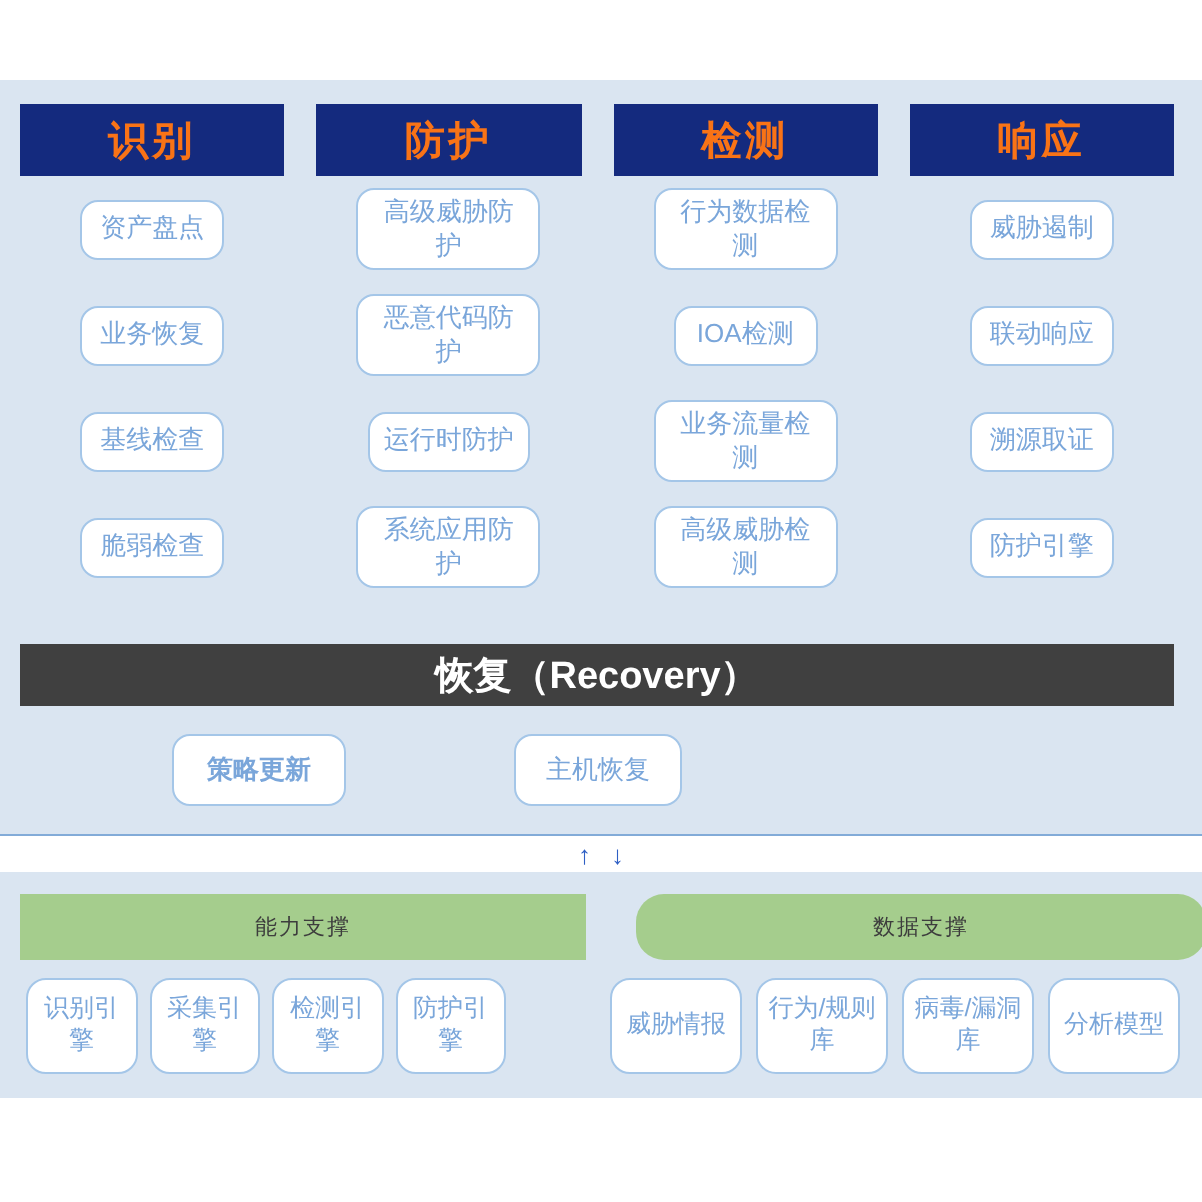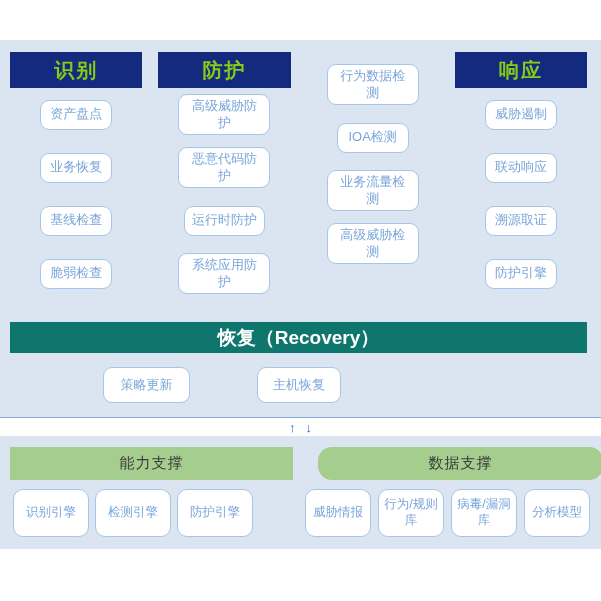--- a/index.html
+++ b/index.html
@@ -9,57 +9,57 @@
     position:relative;overflow:hidden;
   }
   .panel{position:absolute;left:0;width:601px;background:#dae5f1;}
   .main-panel{top:40px;height:377px;}
   .bottom-panel{top:436px;height:113px;}
 
   
   .columns{position:absolute;top:12px;left:10px;width:577px;display:flex;gap:16px;}
   .column{flex:1;display:flex;flex-direction:column;align-items:center;}
   .pillar-header{
-    width:100%;height:36px;background:#142a7e;color:#84cc16;
+    width:100%;height:36px;background:#142a7e;color:#f97316;
     font-size:20px;font-weight:bold;display:flex;align-items:center;justify-content:center;
     letter-spacing:2px;box-sizing:border-box;
   }
   .slot{height:53px;display:flex;align-items:center;justify-content:center;width:100%;}
   .slot:first-of-type{margin-top:6px;}
   .cap-box{
     background:#ffffff;border:1px solid #a4c6e8;border-radius:9px;
     color:#7aa6da;font-size:13px;line-height:1.25;text-align:center;
     min-height:30px;max-width:92px;min-width:72px;padding:3px 7px;
     display:flex;align-items:center;justify-content:center;box-sizing:border-box;
   }
 
   
   .recovery-bar{
-    position:absolute;top:282px;left:10px;width:577px;height:31px;background:#0f766e;
+    position:absolute;top:282px;left:10px;width:577px;height:31px;background:#404040;
     color:#ffffff;font-size:19px;font-weight:bold;display:flex;align-items:center;justify-content:center;
   }
   .recovery-item{position:absolute;top:327px;height:36px;}
   .recovery-item .cap-box{height:36px;max-width:none;}
-  .ri-0{left:103px;width:87px;}
+  .ri-0{left:86px;width:87px;font-weight:bold;}
   .ri-1{left:257px;width:84px;}
   .ri-2{left:407px;width:84px;}
   .recovery-item .cap-box{width:100%;}
 
   
   .arrow-band{
     position:absolute;top:417px;left:0;width:601px;height:18px;background:#ffffff;
     border-top:1px solid #82abd8;border-bottom:1px solid #82abd8;
     display:flex;align-items:center;justify-content:center;gap:10px;box-sizing:content-box;
   }
   .arrow{font-size:13px;font-weight:bold;color:#2e5fc4;line-height:1;}
 
   
   .support-header{
     position:absolute;top:11px;height:33px;background:#a5cd8d;color:#3d3d3d;
-    font-size:15px;display:flex;align-items:center;justify-content:center;letter-spacing:1px;
+    font-size:11px;display:flex;align-items:center;justify-content:center;letter-spacing:1px;
   }
   .sh-0{left:10px;width:283px;}
   .sh-1{left:318px;width:285px;border-radius:14px;}
   .support-row{position:absolute;top:53px;display:flex;}
   .sr-0{left:13px;width:240px;gap:6px;}
   .sr-1{left:305px;width:285px;gap:7px;align-items:center;}
   .support-row .cap-box{
     flex:1;height:48px;font-size:12.5px;border-radius:10px;
     padding:2px 4px;min-width:0;max-width:none;
   }
@@ -97,20 +97,21 @@
         </div>
       <div class="slot">
           <div class="cap-box">运行时防护</div>
         </div>
       <div class="slot">
           <div class="cap-box">系统应用防护</div>
         </div>
     </div>
 
     <div class="column">
+      <div class="pillar-header">检测</div>
       <div class="slot">
           <div class="cap-box">行为数据检测</div>
         </div>
       <div class="slot">
           <div class="cap-box">IOA检测</div>
         </div>
       <div class="slot">
           <div class="cap-box">业务流量检测</div>
         </div>
       <div class="slot">
@@ -152,20 +153,21 @@
   <span class="arrow">↓</span>
 </div>
 
 <div class="panel bottom-panel">
 
   <div class="support-header sh-0">能力支撑</div>
   <div class="support-header sh-1">数据支撑</div>
 
   <div class="support-row sr-0">
     <div class="cap-box">识别引擎</div>
+    <div class="cap-box">采集引擎</div>
     <div class="cap-box">检测引擎</div>
     <div class="cap-box">防护引擎</div>
   </div>
 
   <div class="support-row sr-1">
     <div class="cap-box">威胁情报</div>
     <div class="cap-box">行为/规则库</div>
     <div class="cap-box">病毒/漏洞库</div>
     <div class="cap-box">分析模型</div>
   </div>

